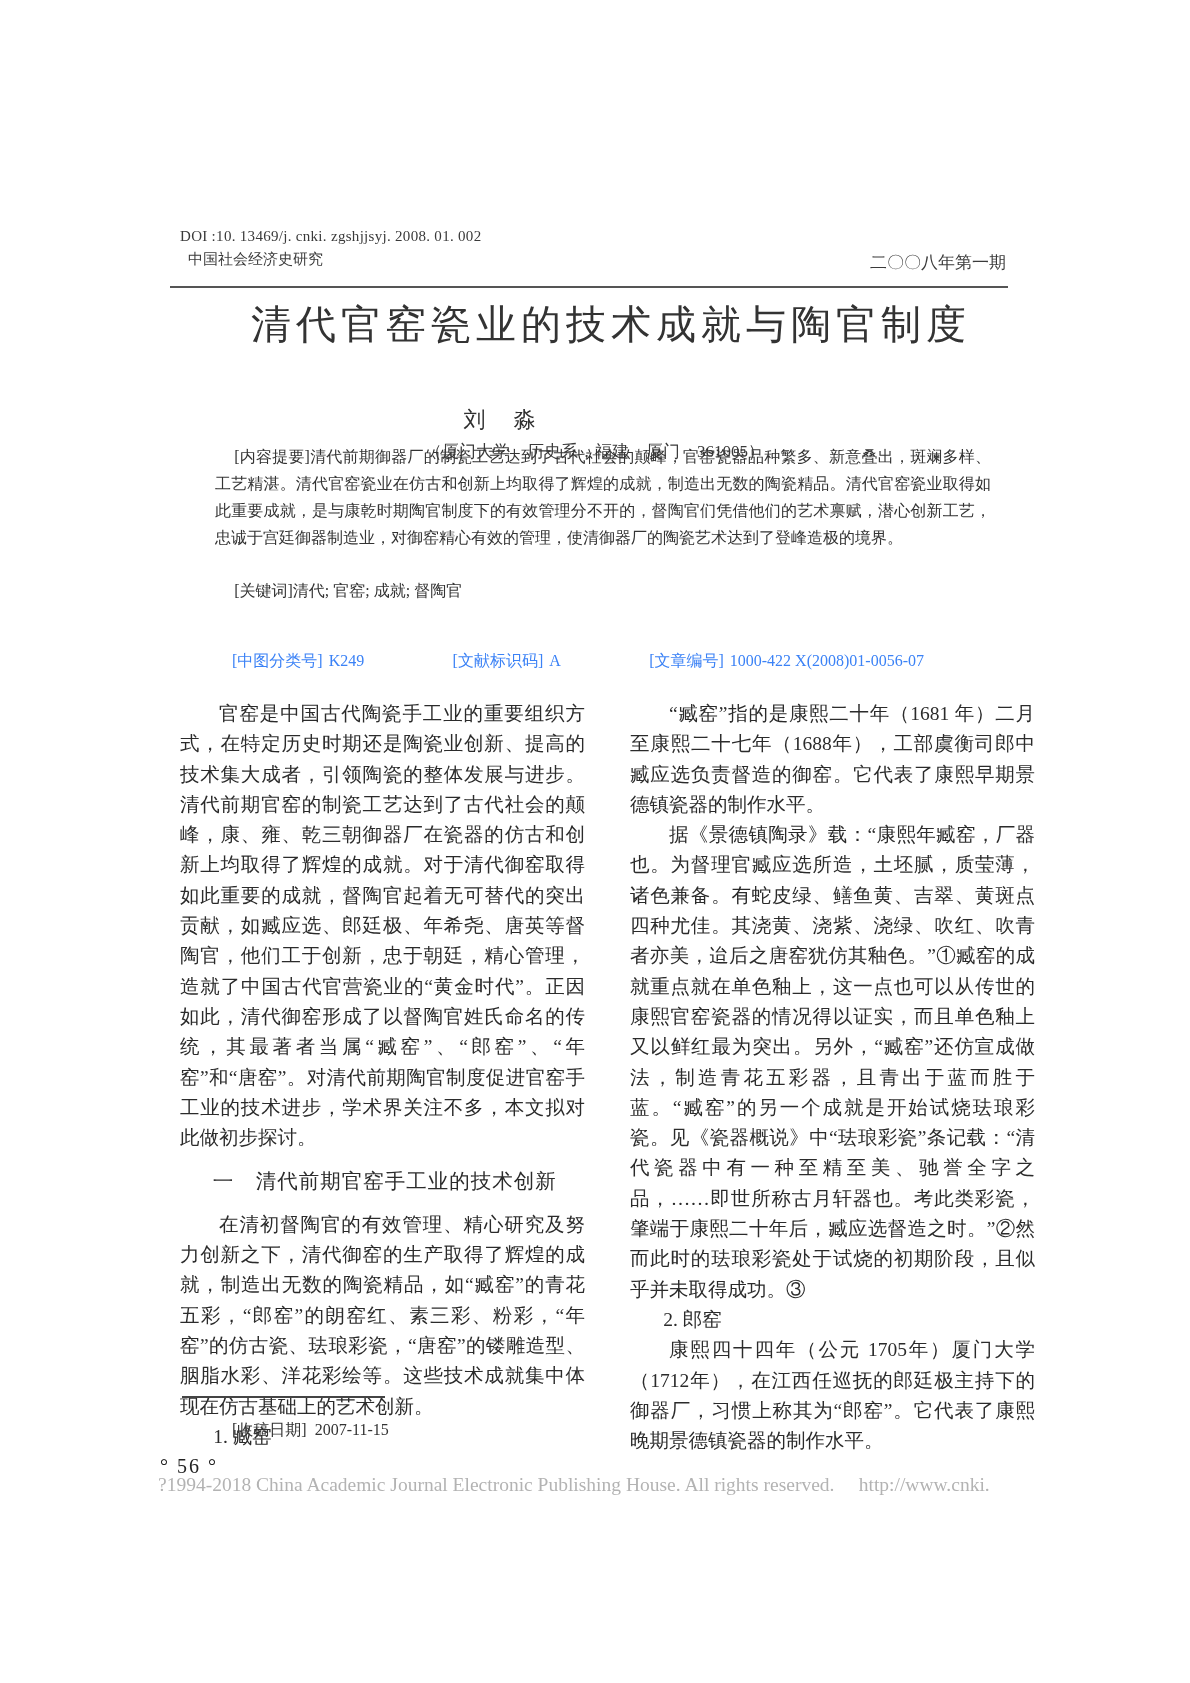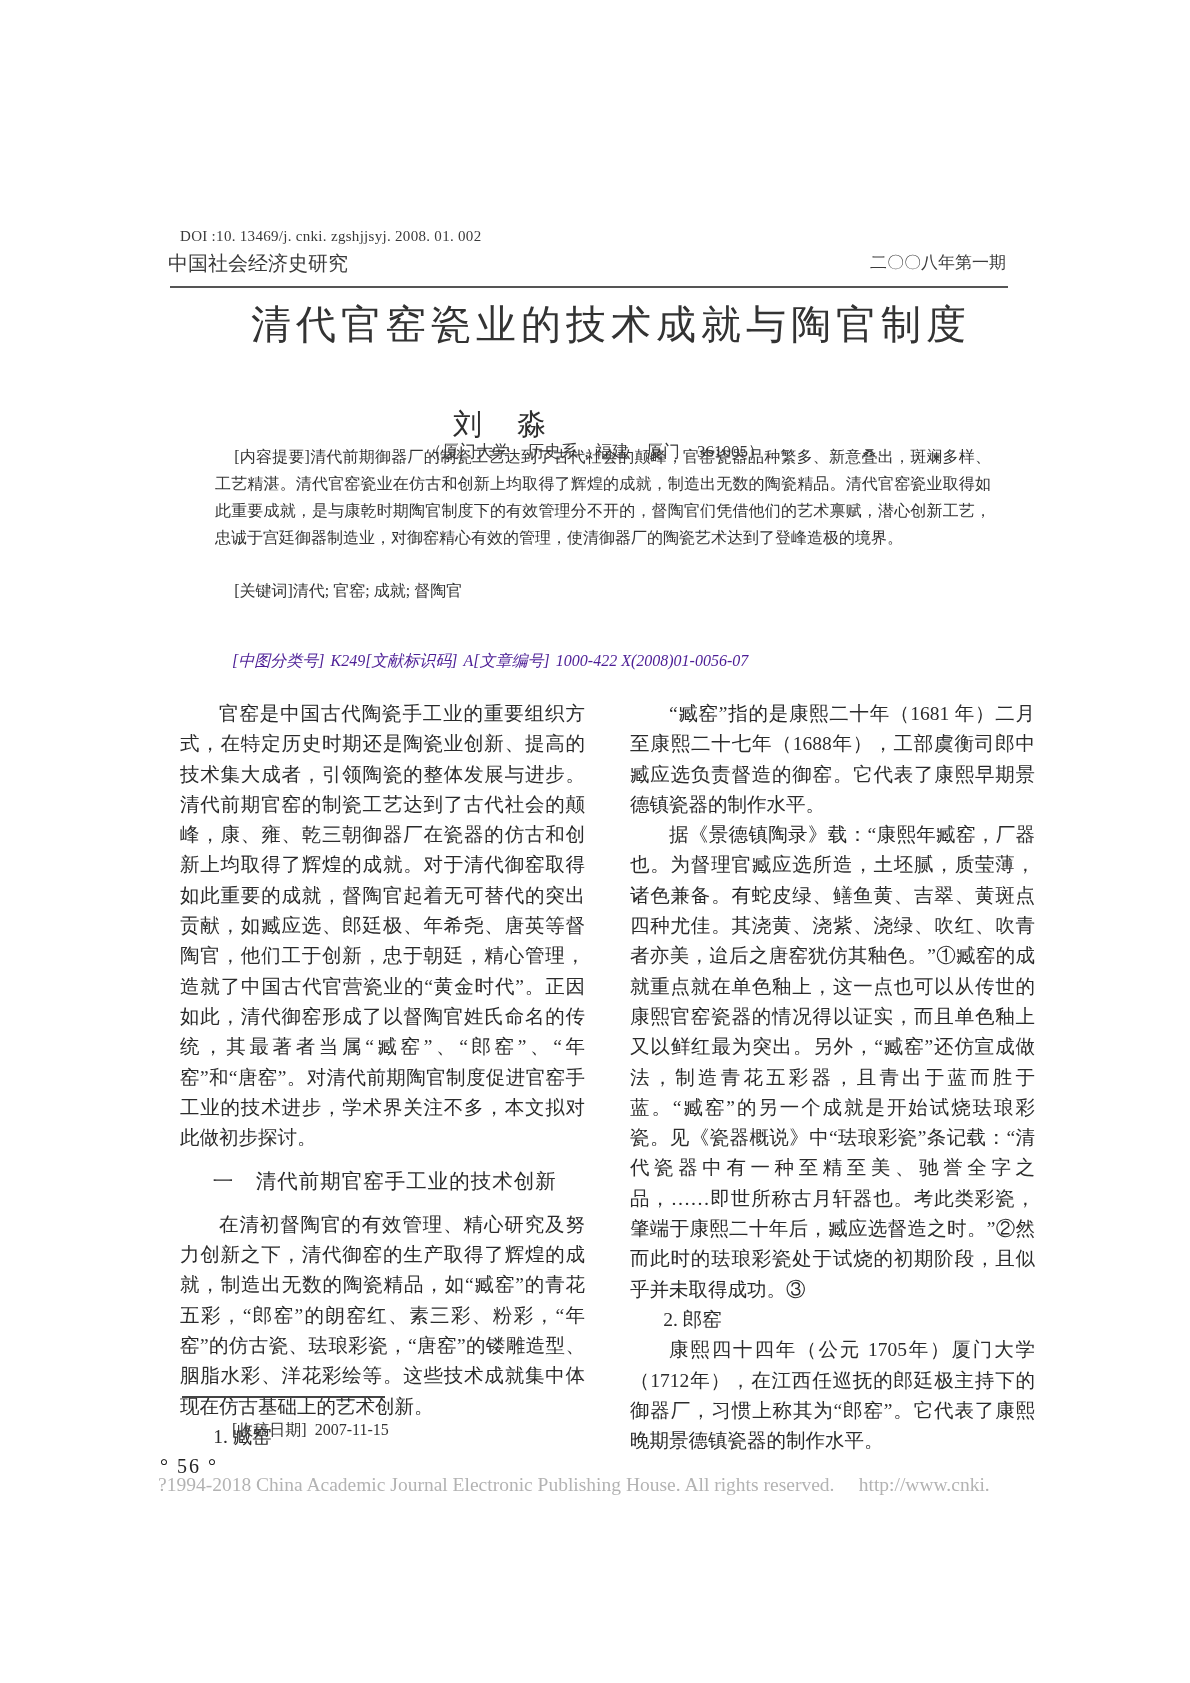--- a/index.html
+++ b/index.html
@@ -8,36 +8,36 @@
     width:1190px;height:1683px;
     background:#ffffff;
     font-family:"Liberation Serif","DejaVu Serif",serif;
     color:#2e2e2e;
     overflow:hidden;
   }
   .abs{position:absolute;margin-top:39px;}
 
   
   .doi-line{left:180px;top:189px;font-size:15px;letter-spacing:0.3px;color:#3a3a3a;}
-  .journal-name{left:168px;top:211px;font-size:20px;color:#3a3a3a;}
+  .journal-name{left:188px;top:211px;font-size:15px;color:#3a3a3a;}
   .issue-label{left:790px;top:212px;width:216px;text-align:right;font-size:17px;color:#3a3a3a;}
   .header-rule{left:170px;top:247px;width:838px;height:2px;background:#555;}
 
   
   .article-title{left:0;top:281px;width:1190px;text-align:center;
     font-size:40px;font-weight:normal;letter-spacing:5px;color:#333;margin:16px;}
-  .author-name{left:0;top:366px;width:1002px;text-align:center;font-size:29px;letter-spacing:3px;}
+  .author-name{left:0;top:366px;width:1002px;text-align:center;font-size:22px;letter-spacing:3px;}
   .affiliation{left:0;top:401px;width:1190px;text-align:center;font-size:17px;color:#3a3a3a;}
 
   
   .abstract{left:215px;top:443px;width:776px;font-size:16px;line-height:27px;
     text-align:justify;text-indent:1.2em;color:#333;margin:0;}
   .keywords{left:215px;top:581px;width:776px;font-size:16px;text-indent:1.2em;color:#333;margin:0;}
-  .meta-row{left:232px;top:612px;width:692px;display:flex;justify-content:flex-start;
-    font-size:16px;color:#4c1d95;font-style:italic;}
+  .meta-row{left:232px;top:612px;width:692px;display:flex;justify-content:space-between;
+    font-size:16px;color:#3b82f6;}
   .meta-row .val{margin-left:6px;}
 
   
   .column{font-size:19.5px;line-height:30.3px;text-align:justify;color:#2b2b2b;}
   .col-left{left:180px;top:660px;width:405px;}
   .col-right{left:630px;top:660px;width:405px;}
   .column p{margin:0;text-indent:2em;}
   .section-heading{margin:13px 0 13px 0 !important;text-indent:1.6em !important;
     font-size:20.5px;letter-spacing:1px;font-weight:normal;}
   .subhead{text-indent:1.7em !important;}

